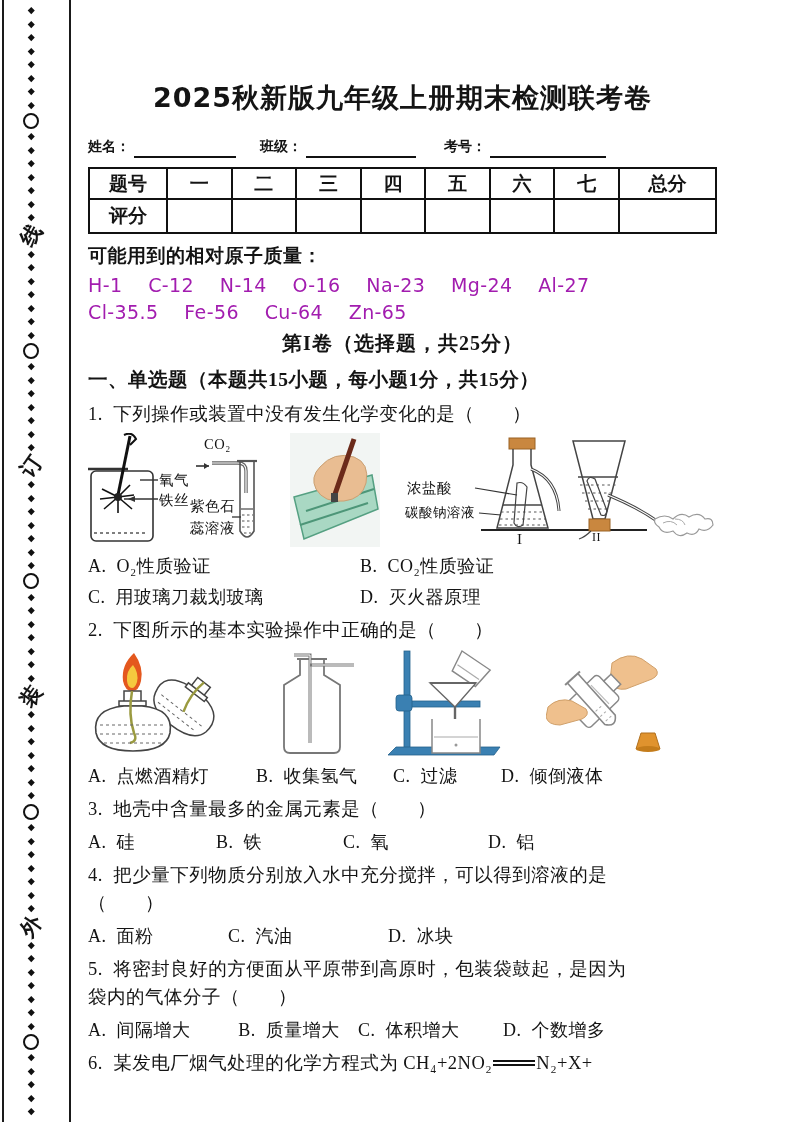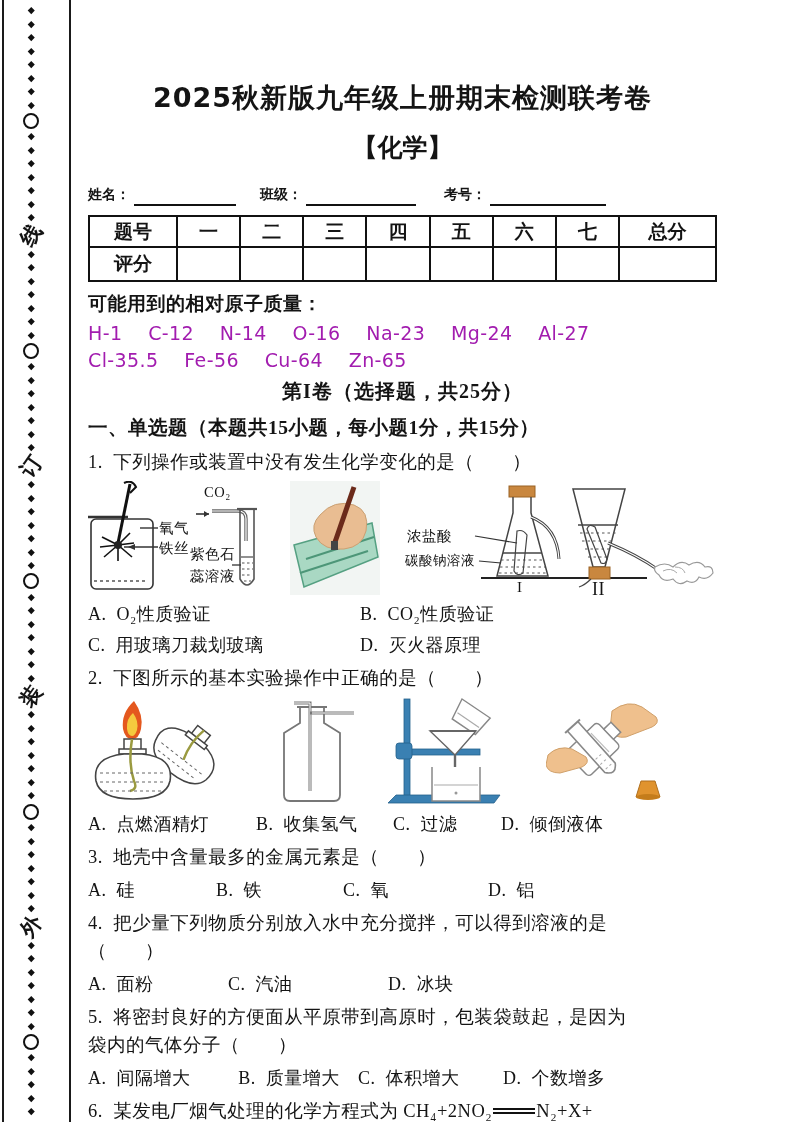--- a/index.html
+++ b/index.html
@@ -28,21 +28,21 @@
            font-family:"DejaVu Sans","Liberation Sans",sans-serif; }
   .fields { display:flex; align-items:flex-start; margin-top:22px; font-size:14px; font-weight:bold; }
   .blank { display:inline-block; height:20px; border-bottom:2.5px solid #111; margin-left:4px; }
   .blank.b1 { width:102px; margin-right:24px; }
   .blank.b2 { width:110px; margin-right:28px; }
   .blank.b3 { width:116px; }
   table.score { width:100%; border-collapse:collapse; margin-top:9px; }
   table.score td { border:2.5px solid #111; text-align:center; font-size:19px; font-weight:bold; }
   table.score tr:nth-child(1) td { height:31px; }
   table.score tr:nth-child(2) td { height:34px; }
-  td.c-first { width:88px; } td.c-last { width:97px; }
+  td.c-first { width:78px; } td.c-last { width:97px; }
   .atomic-h { font-size:19px; font-weight:bold; margin-top:9px; letter-spacing:0.5px; }
   .mass { font-size:19px; margin-top:5px; color:#a21caf; letter-spacing:0.4px; }
   .sec1 { text-align:center; font-size:20px; font-weight:bold; margin-top:7px; letter-spacing:1px; }
   .part1 { font-size:19.5px; font-weight:bold; margin-top:9px; letter-spacing:0.5px; }
   .stem { font-size:18.5px; margin-top:7px; letter-spacing:0.5px; line-height:28px; }
   .optrow { display:flex; font-size:18px; margin-top:7px; letter-spacing:0.5px; }
   .optrow span { white-space:pre-wrap; }
   .r-q1 span:nth-child(1){ width:272px; }
   .r-q2 span:nth-child(1){ width:168px; } .r-q2 span:nth-child(2){ width:137px; }
   .r-q2 span:nth-child(3){ width:108px; }
@@ -168,21 +168,20 @@
       <i class="dot"></i>
       <i class="dot"></i>
       <i class="dot"></i>
       <i class="dot"></i>
     </span>
 </div>
 
 <div class="main">
 
   <div class="title">2025秋新版九年级上册期末检测联考卷</div>
-  <div class="subject">【化学】</div>
 
   <div class="fields">
     <span>姓名：</span>
     <span class="blank b1"></span>
     <span>班级：</span>
     <span class="blank b2"></span>
     <span>考号：</span>
     <span class="blank b3"></span>
   </div>
 
@@ -312,21 +311,21 @@
         <rect x="184" y="86" width="21" height="12" fill="#c9873f" stroke="#9a6225" stroke-width="1"></rect>
         <path d="M203,62 Q232,74 252,88" fill="none" stroke="#444" stroke-width="3"></path>
         <path d="M203,62 Q232,74 252,88" fill="none" stroke="#fff" stroke-width="1.1"></path>
         <path d="M250,86 q10,-6 18,0 q8,-8 16,-2 q10,-6 16,2 q8,-2 8,6 q-6,8 -14,4 q-4,8 -12,4 q-8,6 -14,-2 q-10,4 -14,-4 q-6,-4 -4,-8 z" fill="#fff" stroke="#999" stroke-width="1.2"></path>
         <path d="M258,90 q8,-4 14,2 M270,86 q8,0 10,6" fill="none" stroke="#aaa" stroke-width="1"></path>
         <path d="M186,98 q-6,6 -12,8" fill="none" stroke="#444" stroke-width="1.2"></path>
       </svg>
       <span class="figlabel" style="left:2px; top:46px;">浓盐酸</span>
       <span class="figlabel" style="left:0px; top:72px; font-size:13.5px;">碳酸钠溶液</span>
       <span class="figlabel" style="left:112px; top:97px; font-size:15px;">I</span>
-      <span class="figlabel" style="left:187px; top:97px; font-size:18px;">II</span>
+      <span class="figlabel" style="left:187px; top:97px; font-size:12px;">II</span>
     </div>
   </div>
 
   <div class="optrow r-q1">
     <span>A.  O₂性质验证</span>
     <span>B.  CO₂性质验证</span>
   </div>
   <div class="optrow r-q1">
     <span>C.  用玻璃刀裁划玻璃</span>
     <span>D.  灭火器原理</span>

